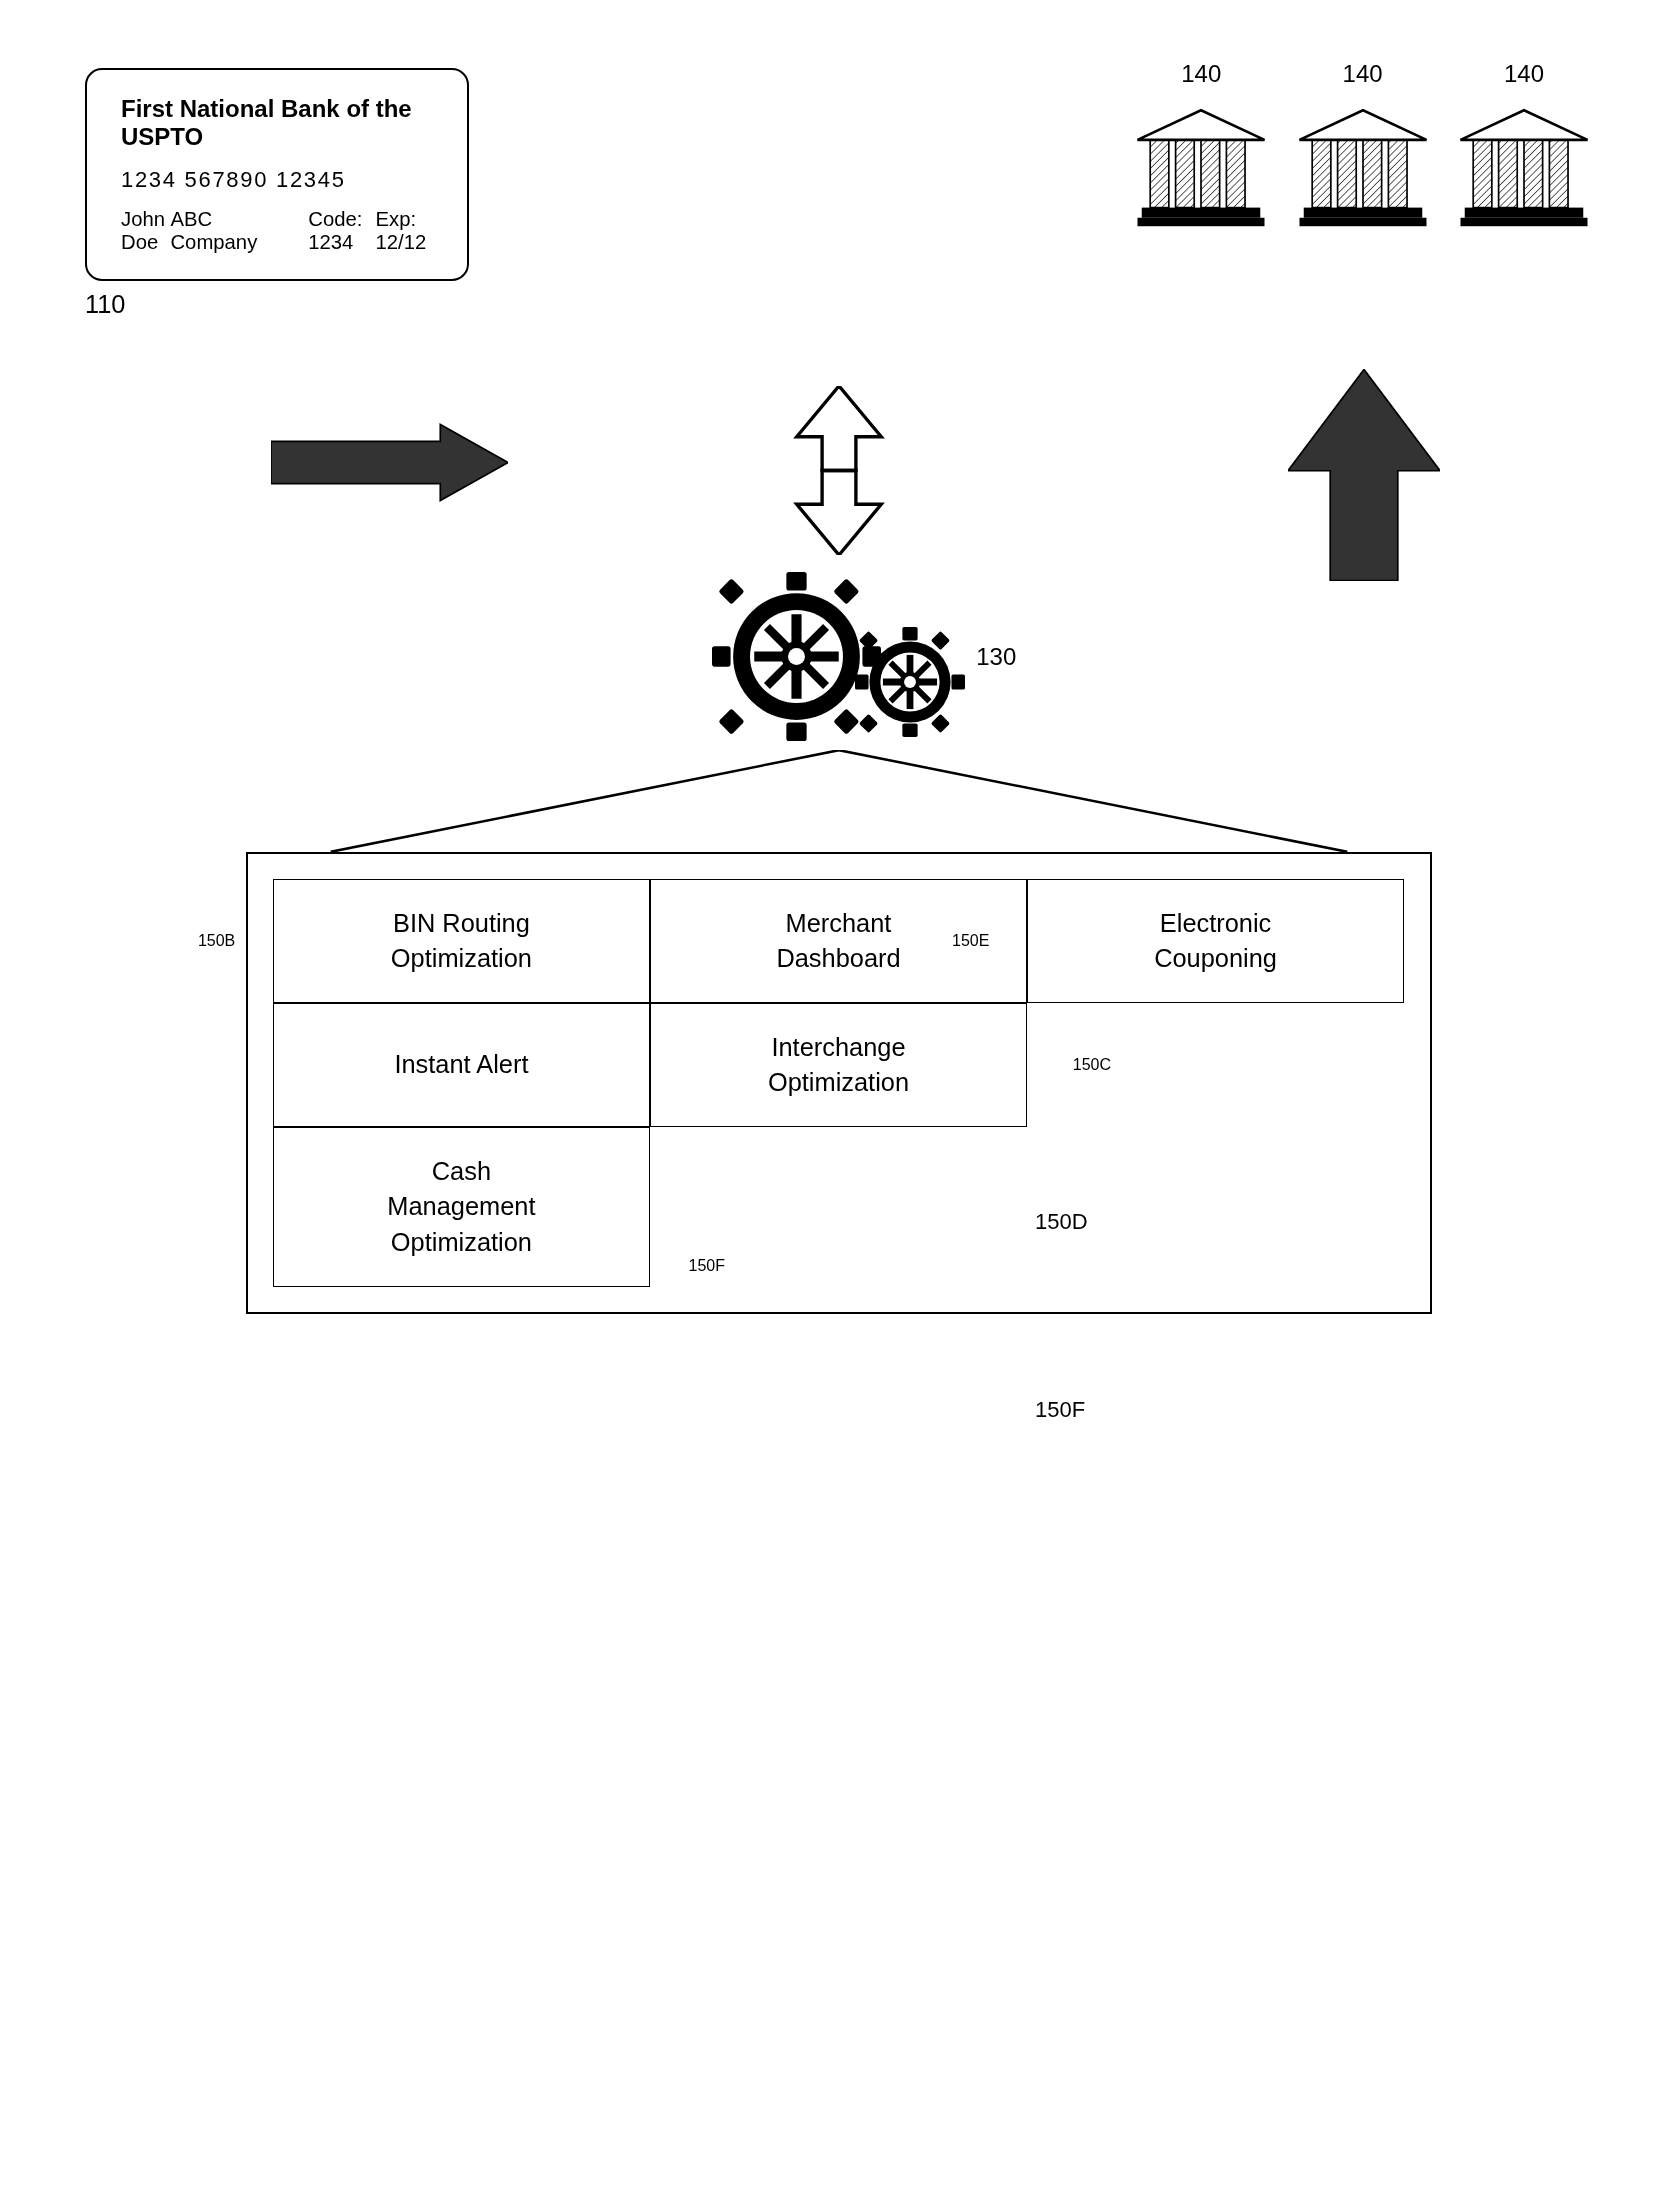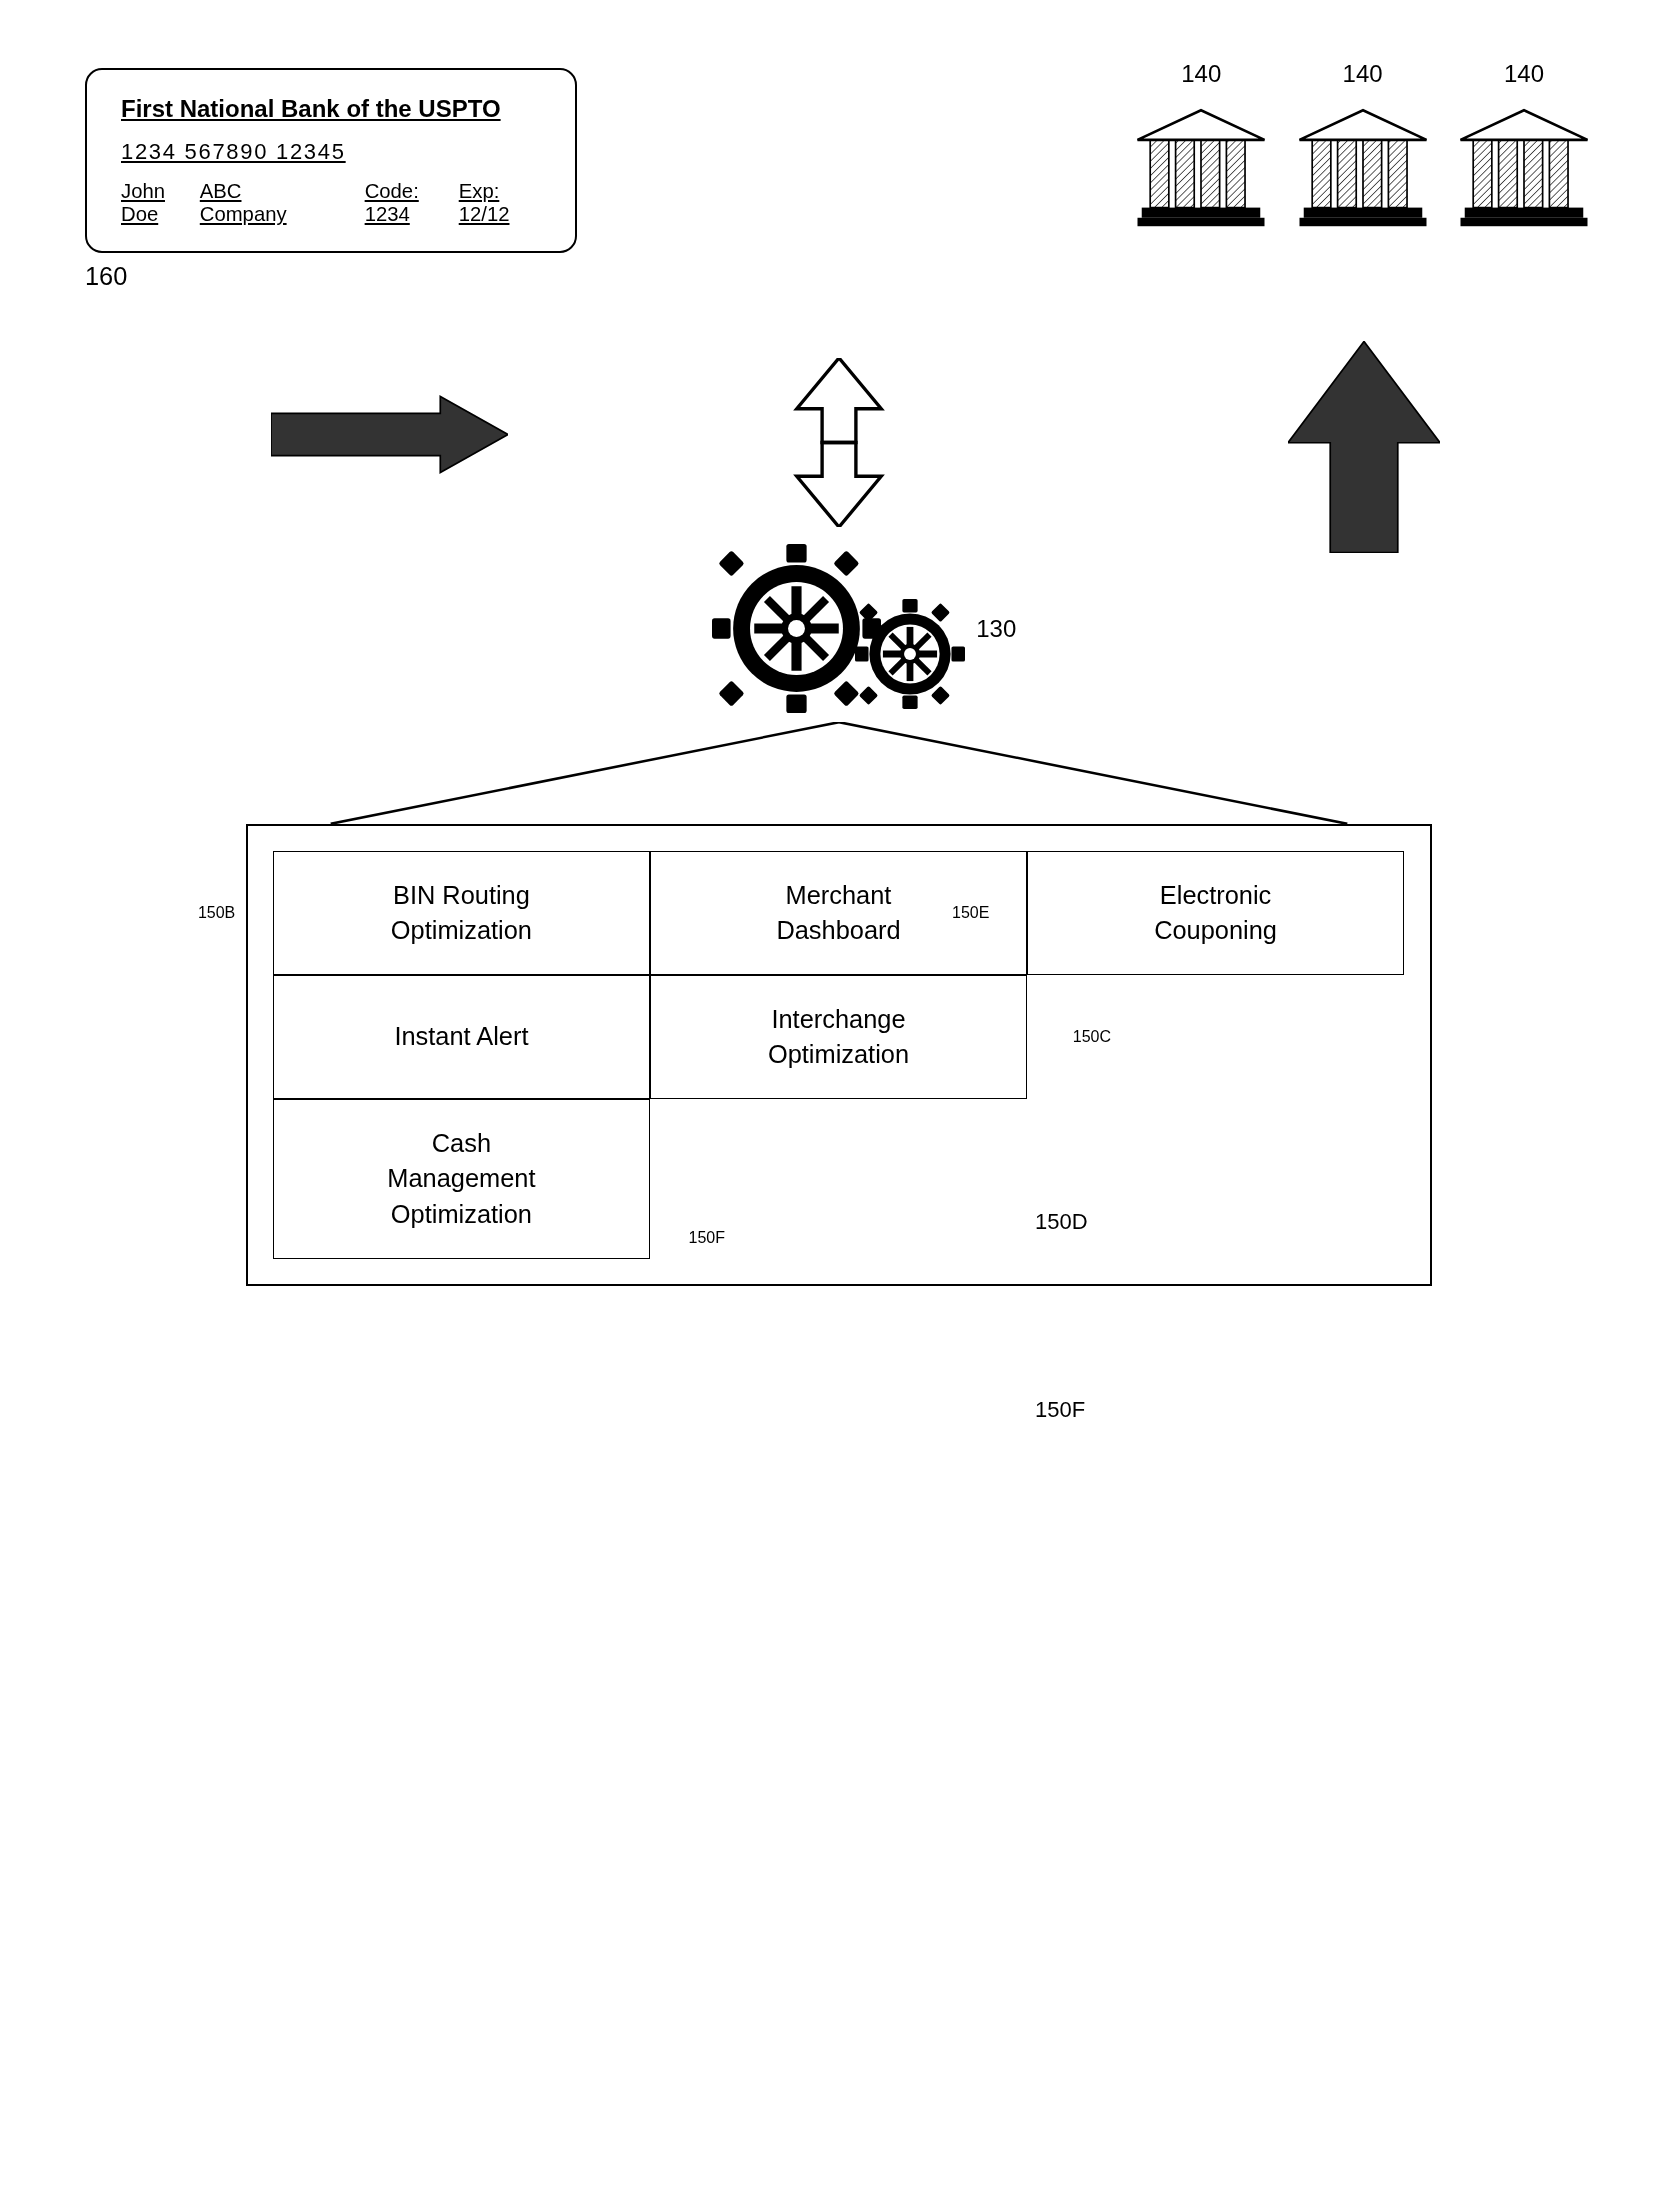--- a/index.html
+++ b/index.html
@@ -29,23 +29,22 @@
       align-items: flex-start;
       padding: 0 85px;
       margin-bottom: 25.4px;
     }
 
     
     .card-box {
       border: 2.5px solid #000;
       border-radius: 17px;
       padding: 25.4px 34px;
-      width: 492px;
-      position: relative;
-      text-decoration: underline;
+      width: 384px;
+      position: relative;
     }
     .card-title {
       font-weight: bold;
       font-size: 24px;
       margin-bottom: 15.2px;
     }
     .card-number {
       font-size: 22px;
       margin-bottom: 15.2px;
       letter-spacing: 1.7px;
@@ -132,21 +131,21 @@
           <div class="card-details-left">
             <span>John Doe</span>
             <span>ABC Company</span>
           </div>
           <div class="card-details-right">
             <span>Code: 1234</span>
             <span>Exp: 12/12</span>
           </div>
         </div>
       </div>
-      <div style="font-size:25.4px; margin-top:8.5px;">160</div>
+      <div style="font-size:25.4px; margin-top:8.5px;">110</div>
     </div>
 
     <div class="banks-section">
 
       <div class="bank-container">
         <div style="font-size:24px; margin-bottom:6.8px;">140</div>
         <svg class="bank-icon" viewBox="0 0 160 150" xmlns="http://www.w3.org/2000/svg">
 
           <polygon points="80,5 155,40 5,40" fill="none" stroke="#000" stroke-width="3"></polygon>
 

